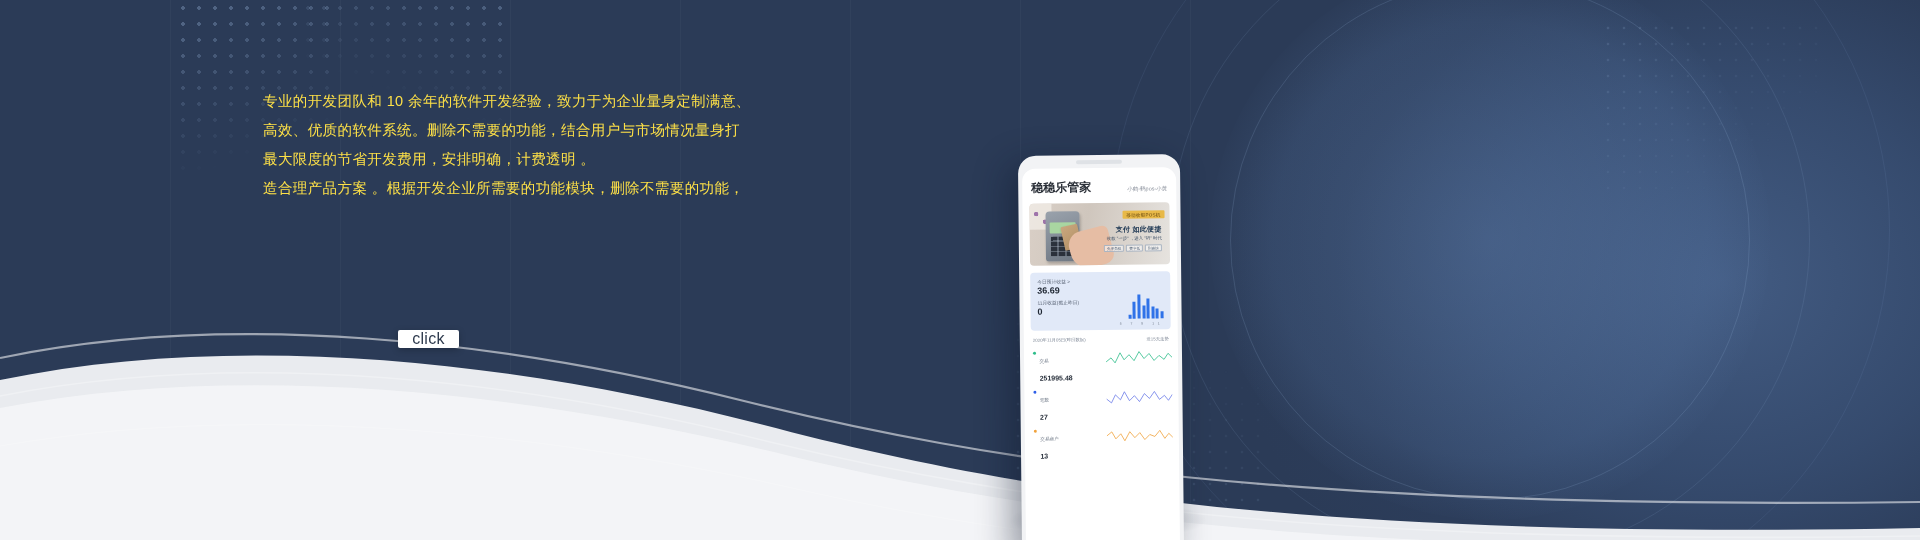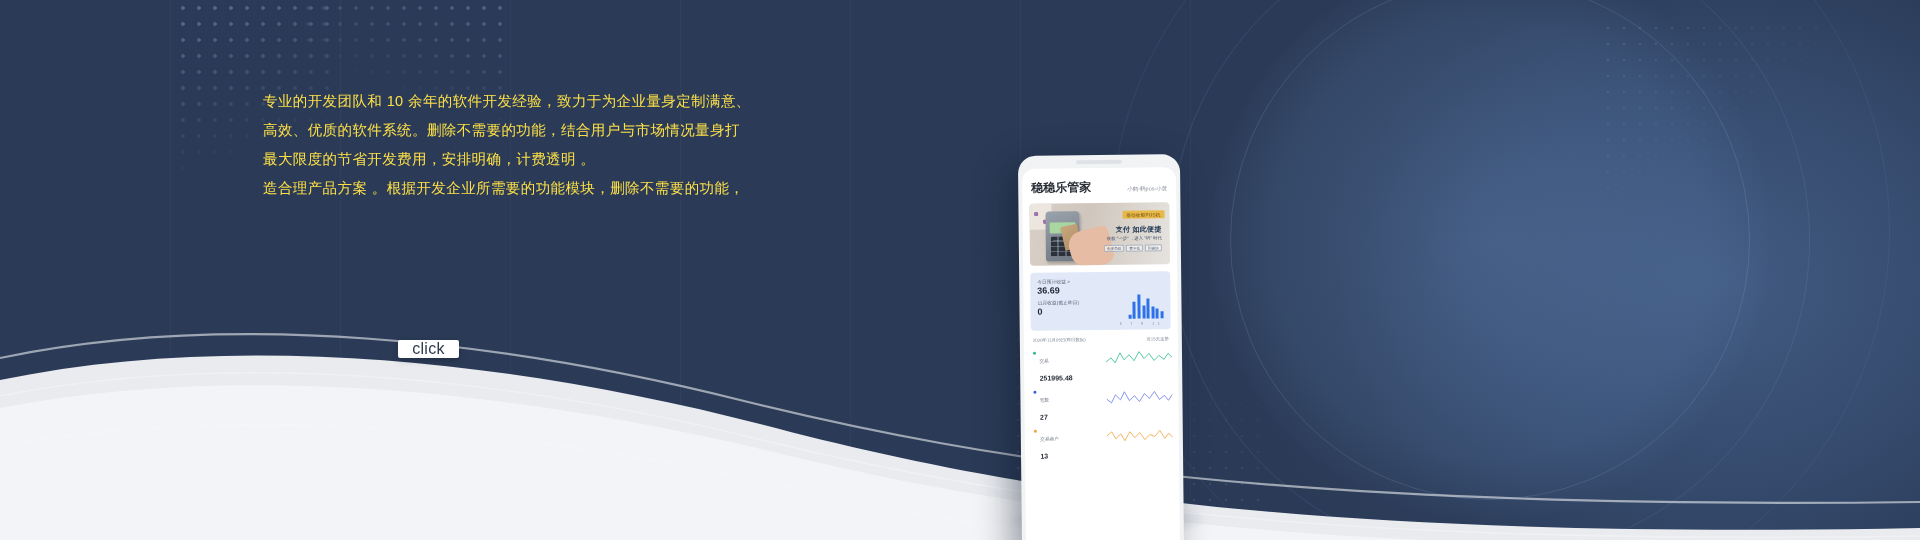--- a/index.html
+++ b/index.html
@@ -100,21 +100,21 @@
   .para-line {
     font-size: 14.5px;
     color: #fde047;
     line-height: 29px;
     letter-spacing: 0.4px;
     white-space: nowrap;
   }
 
   .cta-wrap {
     position: absolute; left: 263px; top: 320px; z-index: 9;
-    display: flex; align-items: flex-end;
+    display: flex; align-items: center;
     width: 196px; height: 38px;
   }
   .cta-bar {
     flex: 1;
     background: #4a5568;
     border-radius: 4px 0 0 4px;
     box-shadow: 0 2px 6px rgba(0,0,0,0.18);
   }
   .cta-btn {
     width: 61px;

